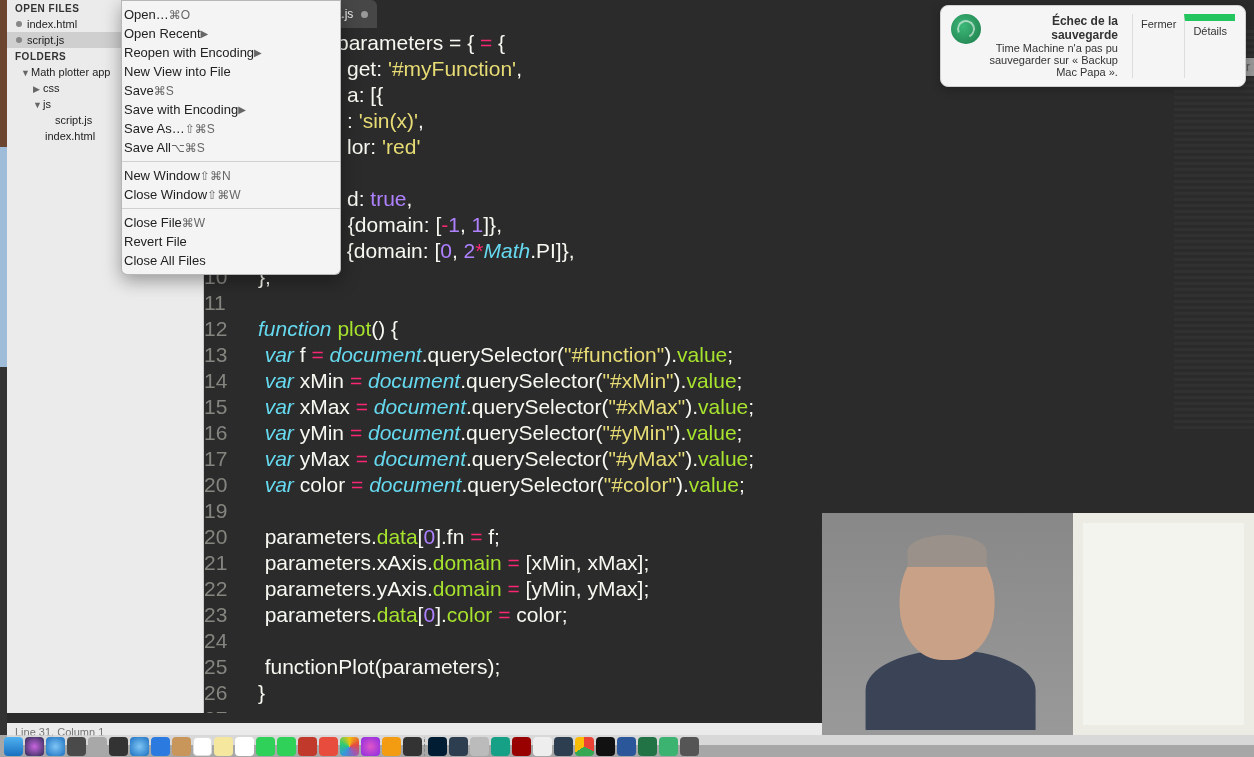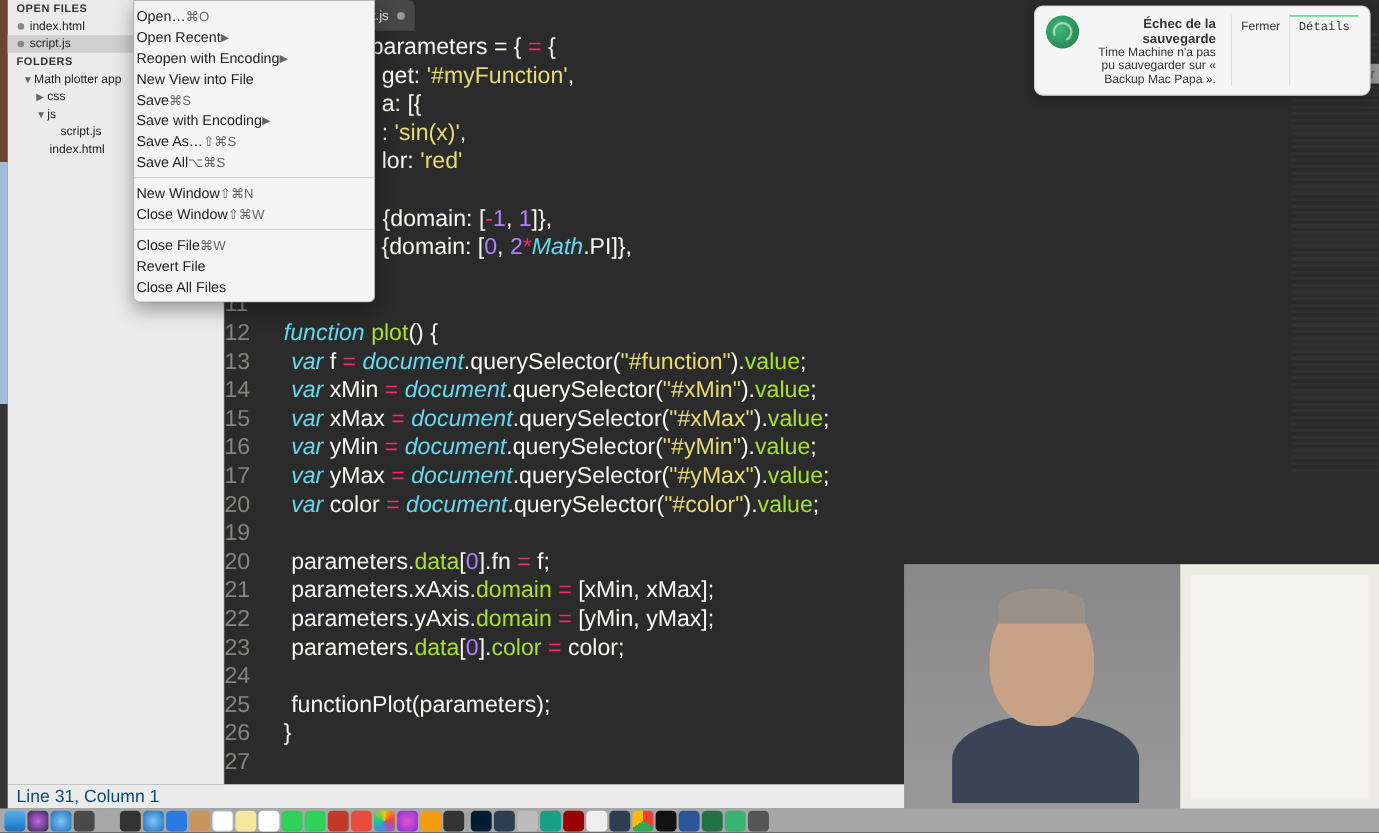--- a/index.html
+++ b/index.html
@@ -43,23 +43,23 @@
   
   .minimap { position: absolute; right: 0; top: 30px; width: 80px; height: 400px; background: repeating-linear-gradient(#363636 0 3px, #2b2b2b 3px 6px); opacity: 0.5; }
   
   .notification { position: absolute; right: 8px; top: 5px; width: 306px; background: #f5f5f5; border: 1px solid #d0d0d0; border-radius: 8px; box-shadow: 0 2px 10px rgba(0,0,0,0.25); padding: 8px 10px; display: flex; gap: 8px; z-index: 60; }
   .notif-icon { width: 30px; height: 30px; border-radius: 50%; background: radial-gradient(circle at 40% 40%, #3cb878, #1e7a4a); flex-shrink: 0; position: relative; }
   .notif-icon::after { content: ""; position: absolute; inset: 6px; border: 2px solid rgba(255,255,255,0.55); border-radius: 50%; border-top-color: transparent; transform: rotate(200deg); }
   .notif-body { flex: 1; font-size: 11px; color: #333; text-align: right; }
   .notif-title { font-weight: 600; font-size: 12px; }
   .notif-btns { display: flex; flex-direction: row; margin-left: 6px; }
   .notif-btn { font-size: 11px; color: #333; padding: 4px 8px; border-left: 1px solid #ddd; cursor: pointer; }
-  .notif-btn + .notif-btn { border-top: 1px solid #22c55e; font-family: Liberation Mono, monospace; }
-  
-  .status-bar { position: absolute; left: 7px; right: 0; bottom: 22px; height: 22px; background: #ebebeb; font-size: 16px; color: #0c4a6e; padding: 3px 8px; }
+  .notif-btn + .notif-btn { border-top: 7px solid #22c55e; }
+  
+  .status-bar { position: absolute; left: 7px; right: 0; bottom: 12px; height: 22px; background: #ebebeb; font-size: 11px; color: #737373; padding: 3px 8px; }
   
   .dock { position: absolute; left: 0; bottom: 0; height: 22px; width: 100%; background: rgba(210,210,210,0.75); display: flex; align-items: center; padding: 0 4px; gap: 2px; }
   .dock-icon { width: 19px; height: 19px; border-radius: 4px; }
   
   .webcam { position: absolute; right: 0; bottom: 22px; width: 432px; height: 222px; background: linear-gradient(#8a8a82, #b0aea5); z-index: 55; display: flex; }
   .webcam-left { width: 58%; background: linear-gradient(#888 0%, #999 100%); position: relative; }
   .person { position: absolute; bottom: 0; left: 50%; transform: translateX(-50%); width: 65%; height: 88%; }
   .head { width: 95px; height: 120px; background: #c9a186; border-radius: 50% 50% 45% 45%; margin: 0 auto; position: relative; }
   .hair { position: absolute; top: -5px; left: 8px; right: 8px; height: 32px; background: #9a928a; border-radius: 50% 50% 0 0; }
   .shoulders { width: 170px; height: 80px; background: #3a4456; border-radius: 50% 50% 0 0; margin: -10px auto 0; }
@@ -169,20 +169,24 @@
       <div class="gutter">4</div>
       <div class="code"><span class="c-white" style="padding-left:94px">: </span><span class="c-str">'sin(x)'</span><span class="c-white">,</span></div>
     </div>
   <div class="editor-row">
       <div class="gutter">5</div>
       <div class="code"><span class="c-white" style="padding-left:94px">lor: </span><span class="c-str">'red'</span></div>
     </div>
   <div class="editor-row">
       <div class="gutter"></div>
       <div class="code">&nbsp;</div>
+    </div>
+  <div class="editor-row">
+      <div class="gutter">7</div>
+      <div class="code"><span class="c-white" style="padding-left:94px">d: </span><span class="c-num">true</span><span class="c-white">,</span></div>
     </div>
   <div class="editor-row">
       <div class="gutter">8</div>
       <div class="code"><span class="c-white" style="padding-left:68px">is: {domain: [</span><span class="c-op">-</span><span class="c-num">1</span><span class="c-white">, </span><span class="c-num">1</span><span class="c-white">]},</span></div>
     </div>
   <div class="editor-row">
       <div class="gutter">9</div>
       <div class="code"><span class="c-white" style="padding-left:32px">xAxis: {domain: [</span><span class="c-num">0</span><span class="c-white">, </span><span class="c-num">2</span><span class="c-op">*</span><span class="c-obj">Math</span><span class="c-white">.PI]},</span></div>
     </div>
   <div class="editor-row">

